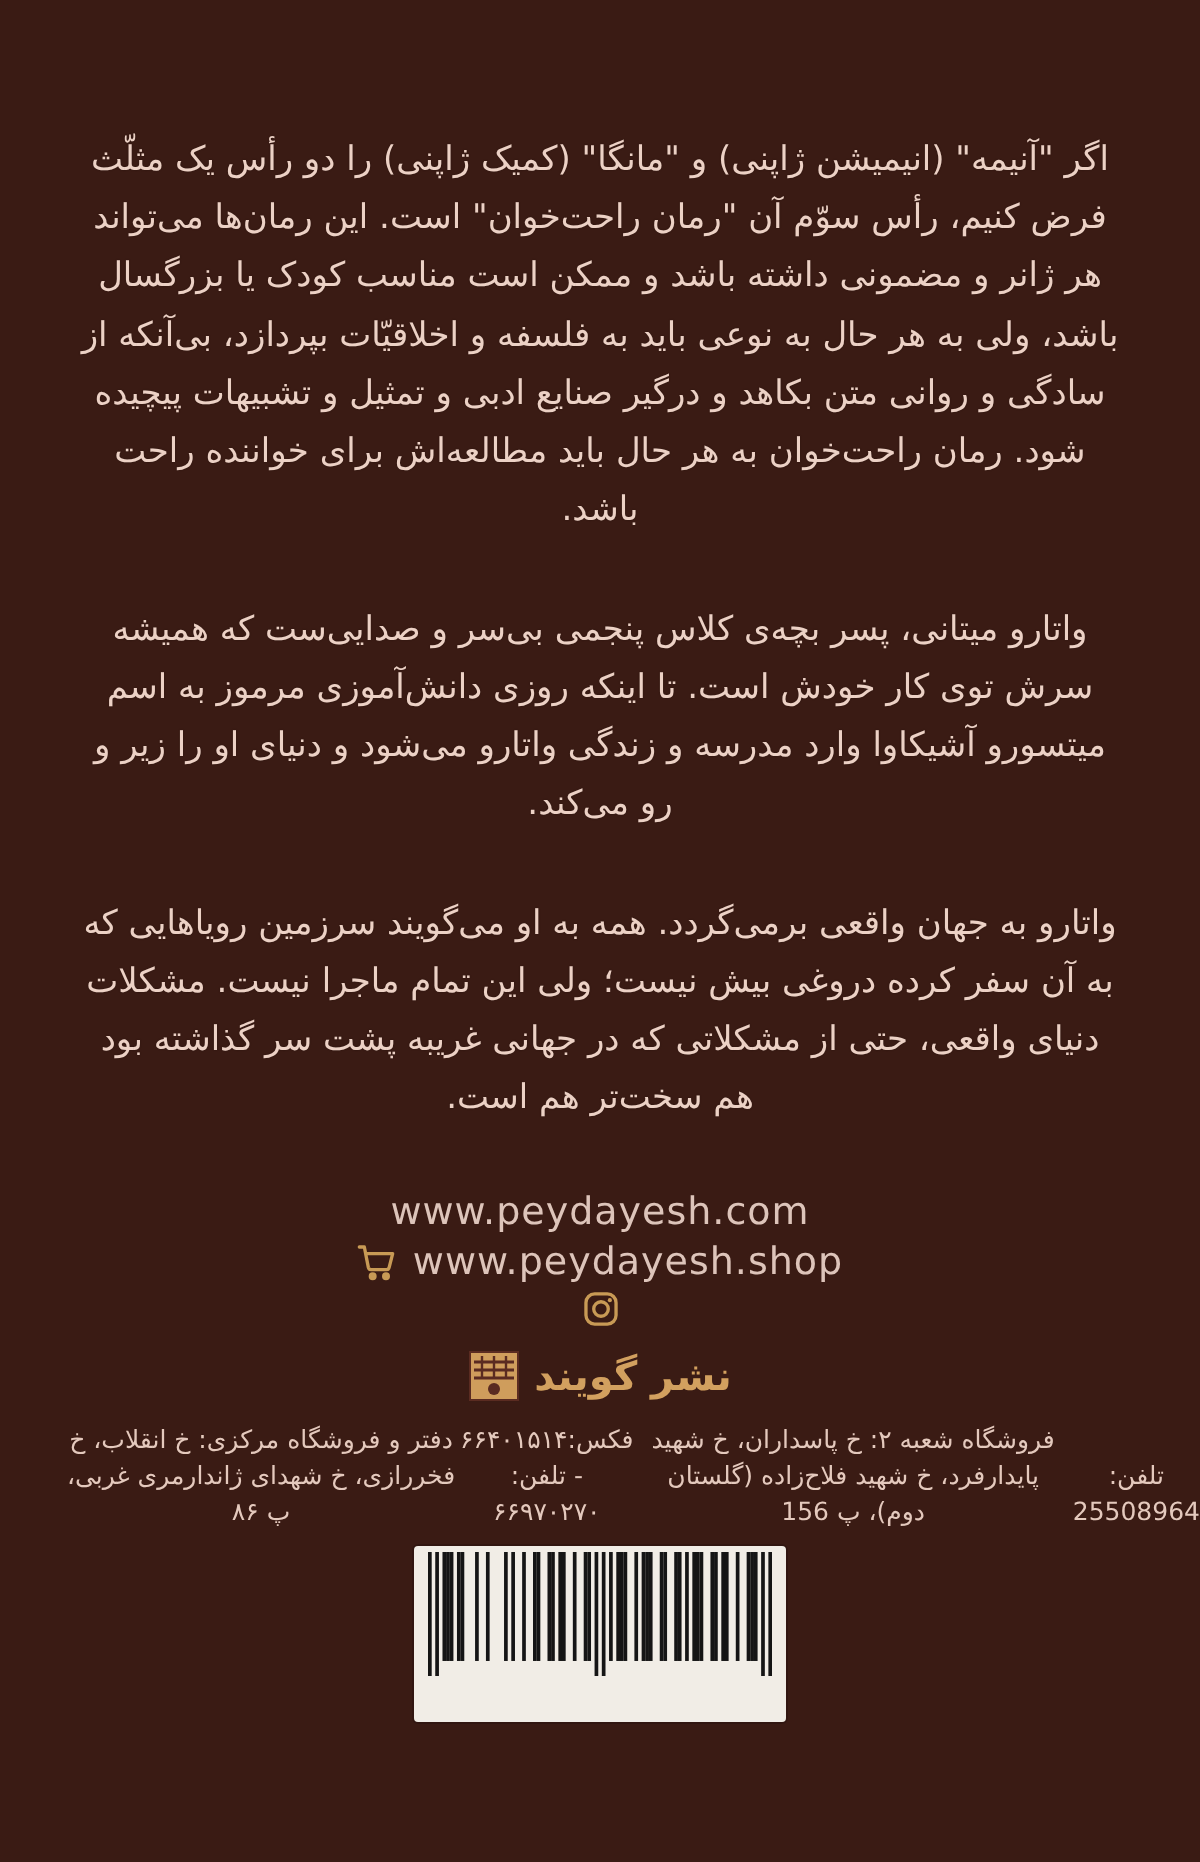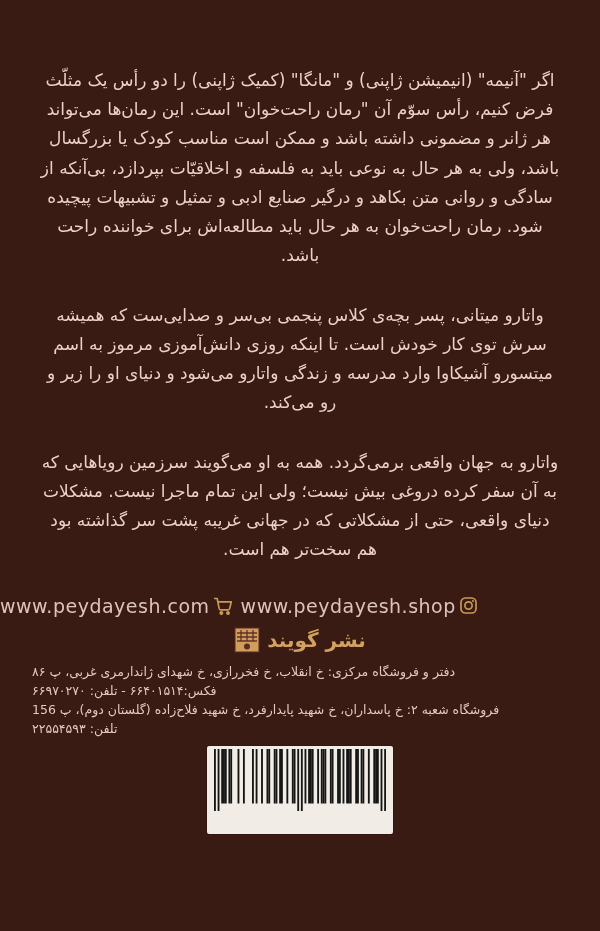--- a/index.html
+++ b/index.html
@@ -17,38 +17,38 @@
   .synopsis{padding:66px 38px 0 38px;}
   .synopsis p{
     direction:rtl;
     text-align:center;
     font-size:17px;
     line-height:1.72;
     margin:0 0 30px 0;
     color:#ecd1c5;
     text-shadow:0 0 1px rgba(0,0,0,.25);
   }
-  .links{margin-top:26px;display:flex;flex-direction:row;align-items:center;gap:3px;}
+  .links{margin-top:26px;display:flex;flex-direction:column;align-items:center;gap:3px;}
   .link-row{display:flex;align-items:center;gap:8px;direction:ltr;}
   .link-row .url{font-size:19px;letter-spacing:.5px;color:#ddc4ba;}
   .link-icon{width:20px;height:20px;display:inline-flex;align-items:center;justify-content:center;}
   .link-icon svg{display:block;}
   .awards{margin-top:16px;display:flex;flex-direction:column;align-items:center;gap:2px;}
   .awards div{
     direction:rtl;text-align:center;
     font-size:15.5px;line-height:1.55;
     color:#d4a15e;
   }
   .logo-row{
     margin-top:10px;
     display:flex;direction:rtl;align-items:center;justify-content:center;gap:7px;
   }
   .logo-text{font-size:20px;font-weight:bold;color:#d2a05f;}
   .logo-mark{width:26px;height:26px;}
-  .contact{margin-top:10px;display:flex;flex-direction:column;align-items:flex-start;gap:1px;padding-left:32px;}
+  .contact{margin-top:10px;display:flex;flex-direction:row;align-items:flex-end;gap:1px;padding-left:32px;}
   .contact div{
     direction:rtl;text-align:center;
     font-size:12.5px;line-height:1.45;color:#e4c9bd;
   }
   .barcode-wrap{
     margin:8px auto 0 auto;
     width:186px;height:88px;
     background:#f1ede6;
     border-radius:2px;
     box-shadow:0 0 0 1px rgba(0,0,0,.15);
@@ -109,21 +109,21 @@
         <line x1="19" y1="3" x2="19" y2="14" stroke="#5a2b21" stroke-width="1.2"></line>
         <circle cx="13" cy="19.5" r="3" fill="#5a2b21"></circle>
       </svg>
     </span>
   </div>
 
   <div class="contact">
     <div>دفتر و فروشگاه مرکزی: خ انقلاب، خ فخررازی، خ شهدای ژاندارمری غربی، پ ۸۶</div>
     <div>فکس:۶۶۴۰۱۵۱۴ - تلفن: ۶۶۹۷۰۲۷۰</div>
     <div>فروشگاه شعبه ۲: خ پاسداران، خ شهید پایدارفرد، خ شهید فلاح‌زاده (گلستان دوم)، پ 156</div>
-    <div>تلفن: ۲۲۵۵۴۵۹۳</div>
+    <div>تلفن: 25508964</div>
   </div>
 
   <div class="barcode-wrap">
     <svg class="barcode-bars" id="barcode-bars" viewBox="0 0 95 66" preserveAspectRatio="none">
         <rect x="0" y="0" width="1.02" height="66" fill="#151515"></rect>
         <rect x="2" y="0" width="1.02" height="66" fill="#151515"></rect>
         <rect x="4" y="0" width="1.02" height="58" fill="#151515"></rect>
         <rect x="5" y="0" width="1.02" height="58" fill="#151515"></rect>
         <rect x="6" y="0" width="1.02" height="58" fill="#151515"></rect>
         <rect x="8" y="0" width="1.02" height="58" fill="#151515"></rect>

